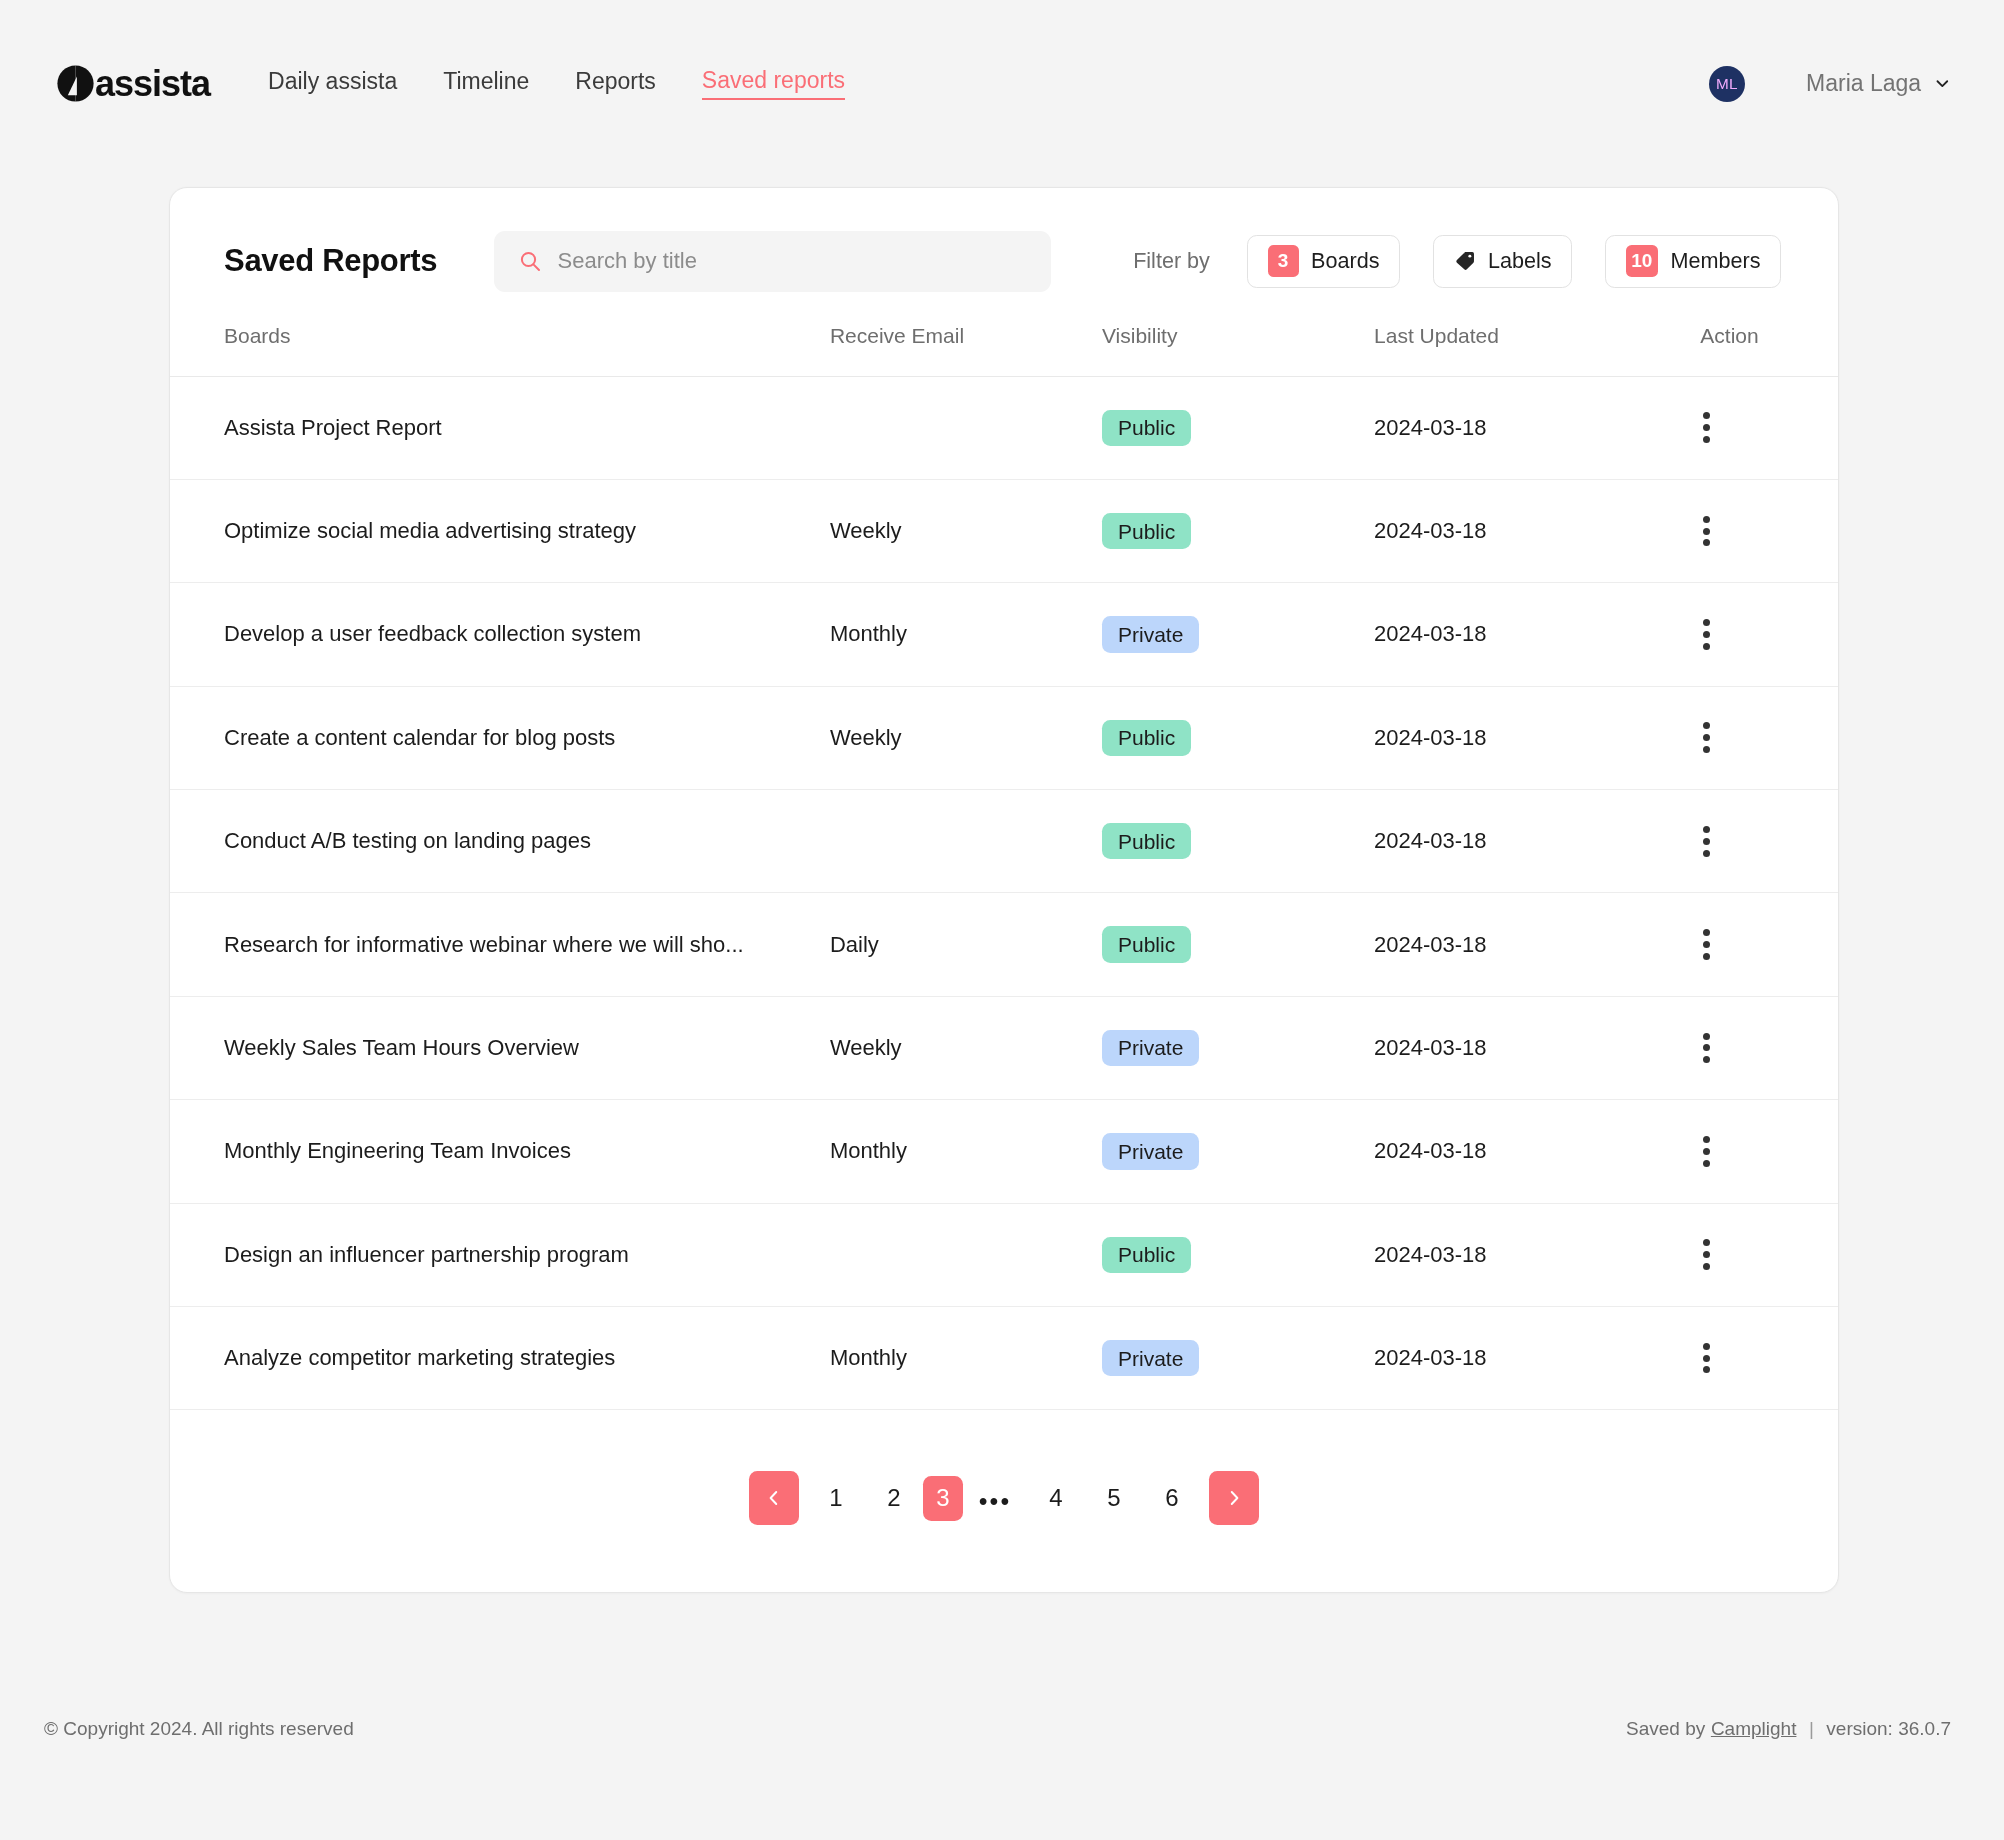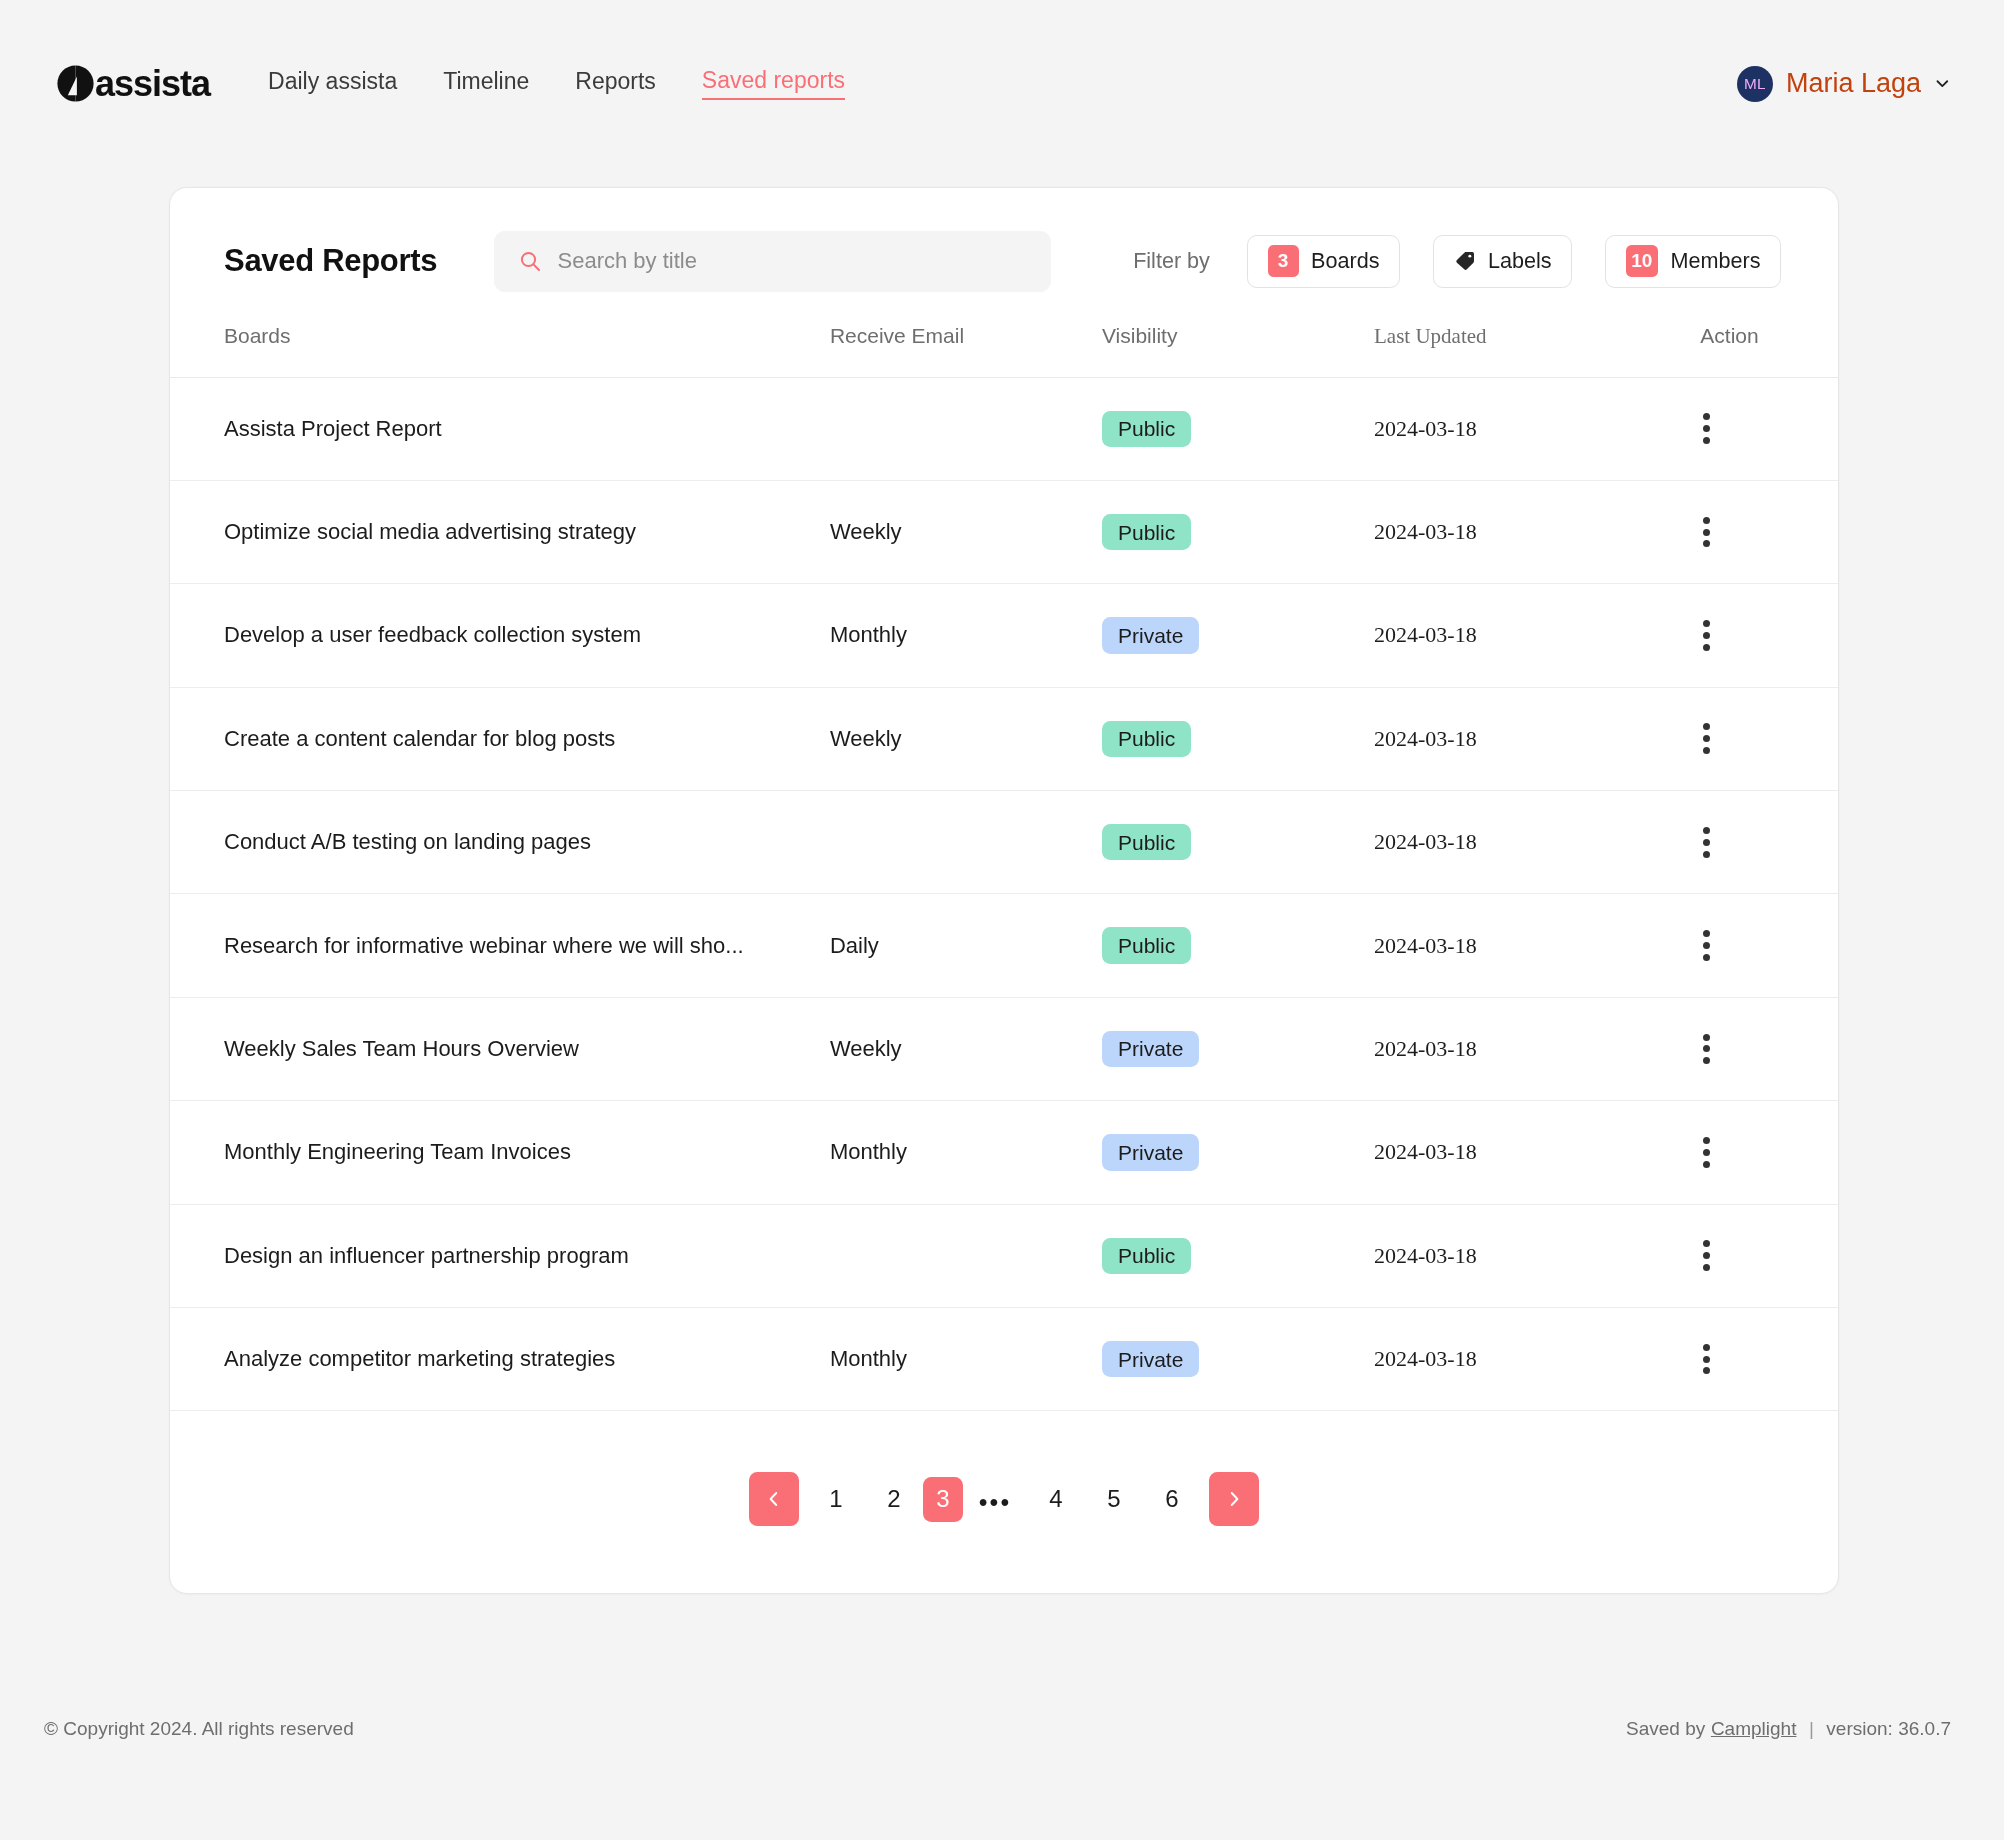--- a/index.html
+++ b/index.html
@@ -73,23 +73,24 @@
     background: #1E3163;
     color: #f0abfc;
     font-size: 15.3px;
     letter-spacing: 0.3px;
     display: flex;
     align-items: center;
     justify-content: center;
     flex: none;
   }
   .user-name {
-    font-size: 27px;
-    color: #c2410c;
+    font-size: 23px;
+    color: #737373;
     white-space: nowrap;
+    margin-left: 48px;
   }
   .chev-down {
     width: 16.7px; height: 16.7px;
     flex: none;
   }
 
   
   .card {
     margin: 19.5px 56px 0 169px;
     width: 1670px;
@@ -189,21 +190,21 @@
     font-size: 21px;
     font-weight: 400;
     color: #6E6E6E;
     padding: 0 0 28px 0;
   }
   .tbl thead tr { border-bottom: 0.7px solid #E9E9E9; }
 
   .c-title  { width: 633px; padding-left: 54px !important; }
   .c-email  { width: 261px; }
   .c-vis    { width: 261px; }
-  .c-upd    { width: 313px; font-family: Liberation Serif, serif; }
+  .c-upd    { width: 313px; }
   .c-act    { width: 132px; }
 
   .tbl tbody tr { border-bottom: 0.7px solid #EDEDED; }
   .tbl tbody td {
     font-size: 22px;
     color: #1C1C1C;
     padding: 33px 0;
     vertical-align: middle;
   }
   .tbl tbody td.c-title { padding-left: 54px; }

